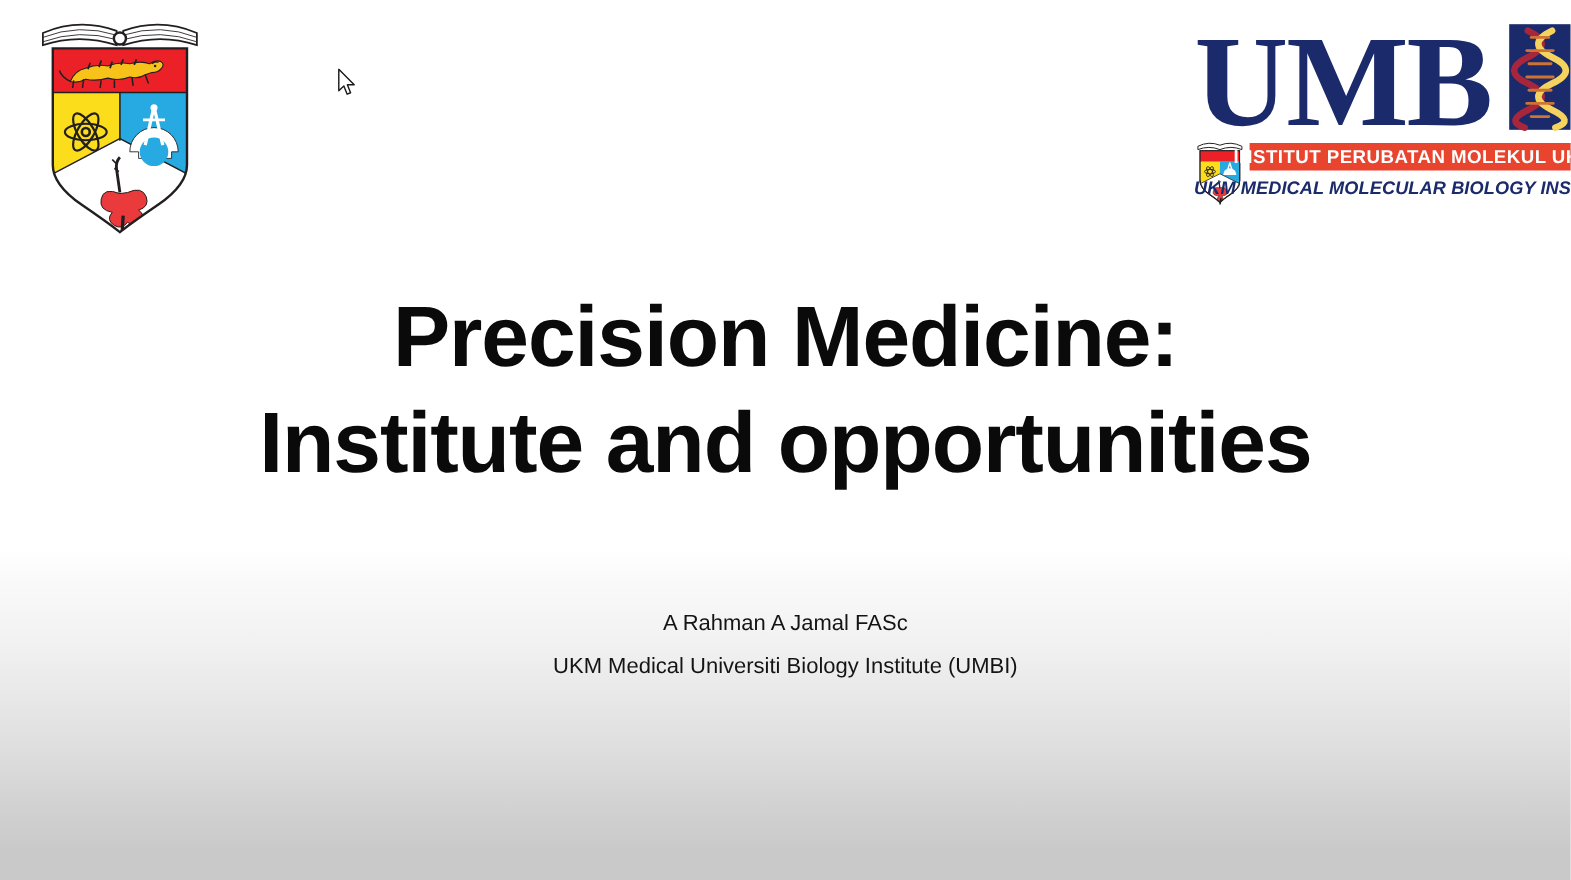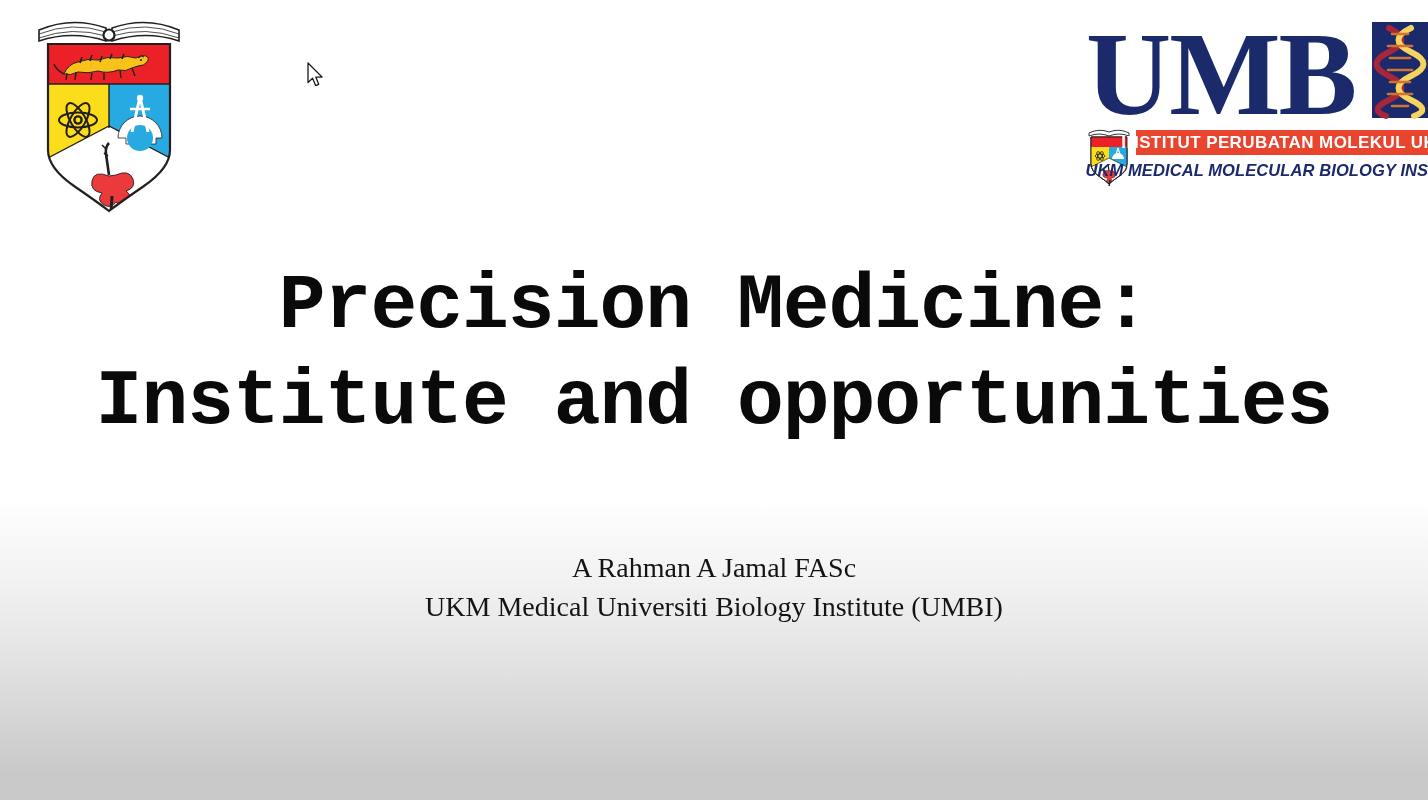--- a/index.html
+++ b/index.html
@@ -52,40 +52,40 @@
 
   
   #title-block {
     position: absolute;
     left: 0;
     top: 258px;
     width: 1428px;
     text-align: center;
   }
   .title-line {
-    font-family: Liberation Mono, monospace;
+    font-family: Liberation Sans, sans-serif;
     font-weight: bold;
     font-size: 78px;
     line-height: 96px;
     letter-spacing: -1px;
     color: #0a0a0a;
     white-space: nowrap;
   }
 
   
   #subtitle-block {
     position: absolute;
     left: 0;
     top: 548px;
     width: 1428px;
     text-align: center;
   }
   .sub-line {
-    font-family: Liberation Serif, serif;
-    font-size: 28px;
+    font-family: Liberation Sans, sans-serif;
+    font-size: 20px;
     line-height: 39px;
     color: #141414;
     white-space: nowrap;
   }
   .sub-line.email {
     color: #1f64ab;
     text-decoration: underline;
     text-underline-offset: 3px;
     cursor: pointer;
   }

